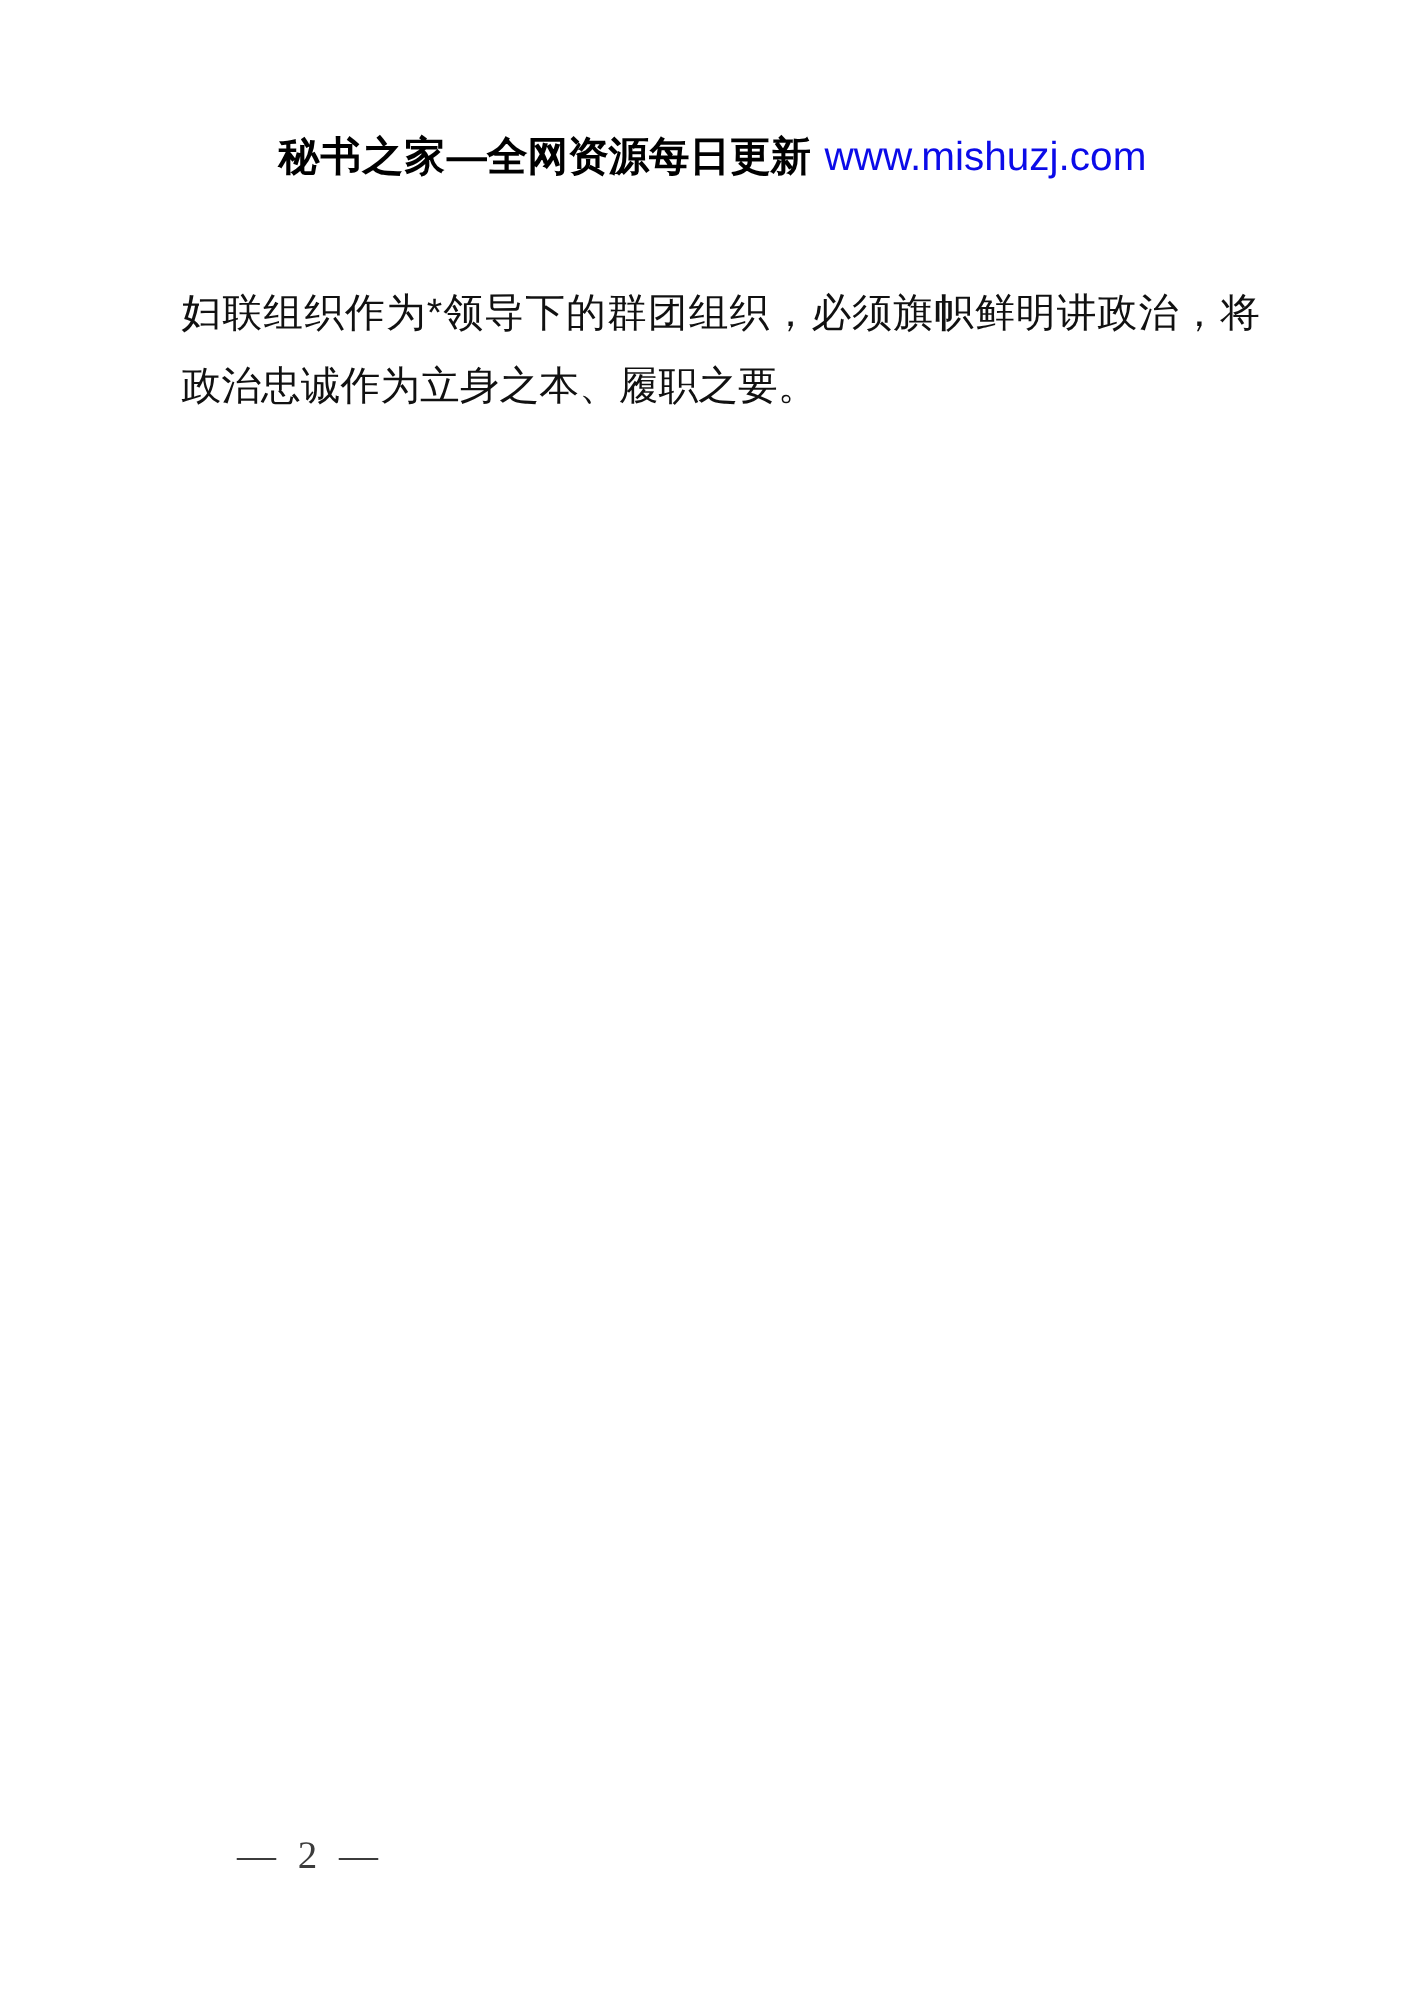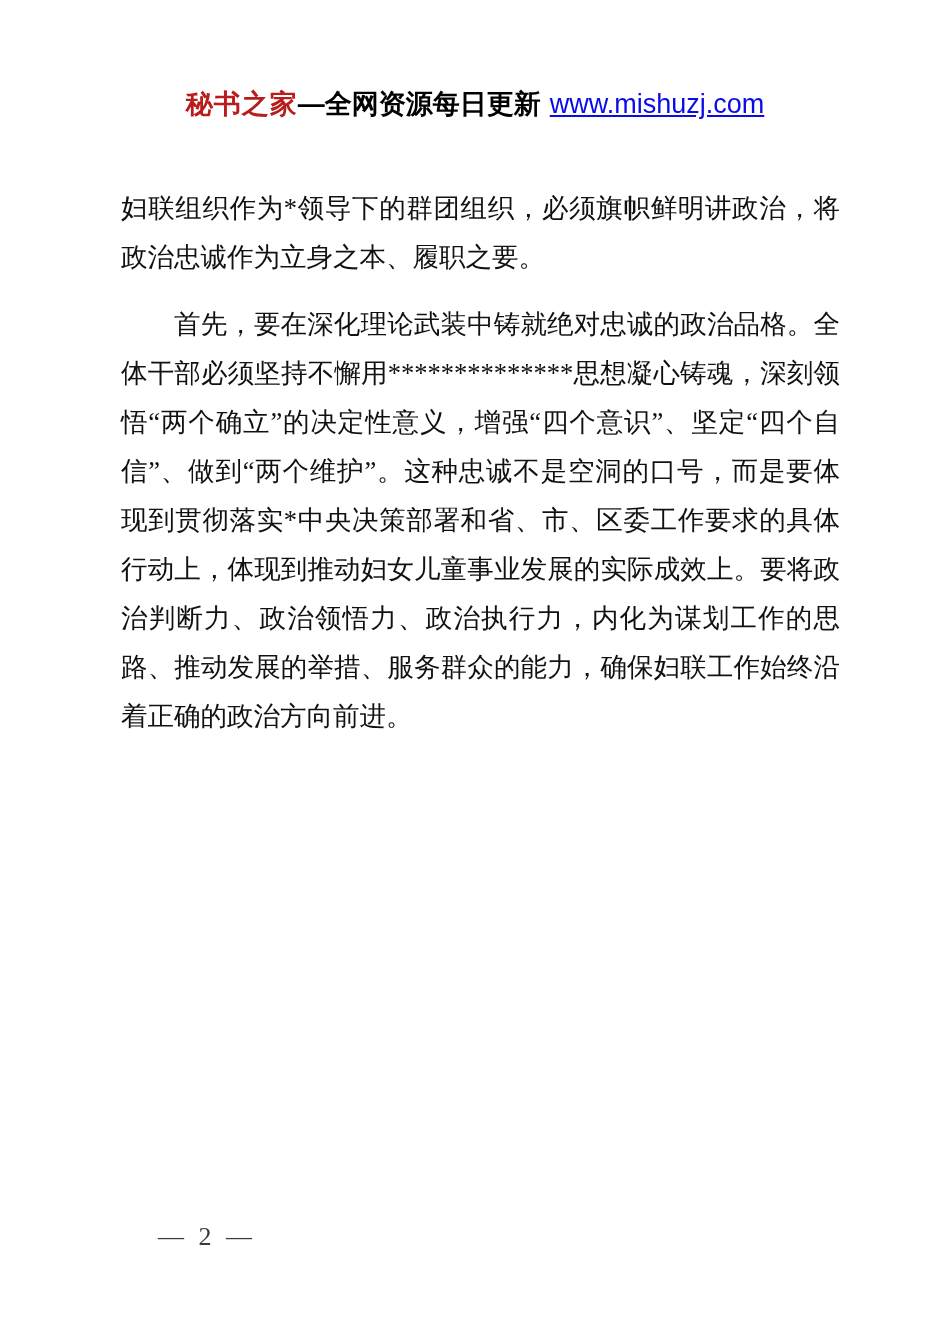--- a/index.html
+++ b/index.html
@@ -19,47 +19,46 @@
     position: absolute;
     top: 88px;
     left: 0;
     width: 100%;
     text-align: center;
     font-size: 27px;
     line-height: 32px;
     white-space: nowrap;
   }
   .site-name {
-    color: #b91c1c;
+    color: #000000;
     font-weight: bold;
     letter-spacing: 1px;
   }
   .tagline {
     color: #000000;
     font-weight: bold;
   }
   .site-url {
     color: #0b0be8;
     margin-left: 9px;
-    text-decoration: underline;
   }
   
   .doc-body {
     position: absolute;
     top: 184px;
     left: 121px;
     width: 719px;
     color: #111111;
     font-size: 26.5px;
     line-height: 49px;
     text-align: justify;
     text-justify: inter-character;
     word-break: break-all;
   }
-  .para { margin-bottom: 18px; font-family: Liberation Serif, serif; }
+  .para { margin-bottom: 18px; }
   .para.indent { text-indent: 2em; }
   .para:last-child { margin-bottom: 0; }
   
   .page-footer {
     position: absolute;
     top: 1222px;
     left: 158px;
     font-family: "Liberation Serif", "DejaVu Serif", serif;
     font-size: 26px;
     color: #3c3c3c;
@@ -70,20 +69,19 @@
 <body>
 
 <div class="page">
 
   <header class="page-header">
     <span class="site-name">秘书之家</span><span class="tagline">—全网资源每日更新</span><span class="site-url">www.mishuzj.com</span>
   </header>
 
   <main class="doc-body">
     <p class="para">妇联组织作为*领导下的群团组织，必须旗帜鲜明讲政治，将政治忠诚作为立身之本、履职之要。</p>
-    <p class="para indent">首先，要在深化理论武装中铸就绝对忠诚的政治品格。全体干部必须坚持不懈用**************思想凝心铸魂，深刻领悟“两个确立”的决定性意义，增强“四个意识”、坚定“四个自信”、做到“两个维护”。这种忠诚不是空洞的口号，而是要体现到贯彻落实*中央决策部署和省、市、区委工作要求的具体行动上，体现到推动妇女儿童事业发展的实际成效上。要将政治判断力、政治领悟力、政治执行力，内化为谋划工作的思路、推动发展的举措、服务群众的能力，确保妇联工作始终沿着正确的政治方向前进。</p>
   </main>
 
   <footer class="page-footer">
     <span>— 2 —</span>
   </footer>
 
 </div>
 
 </body></html>

